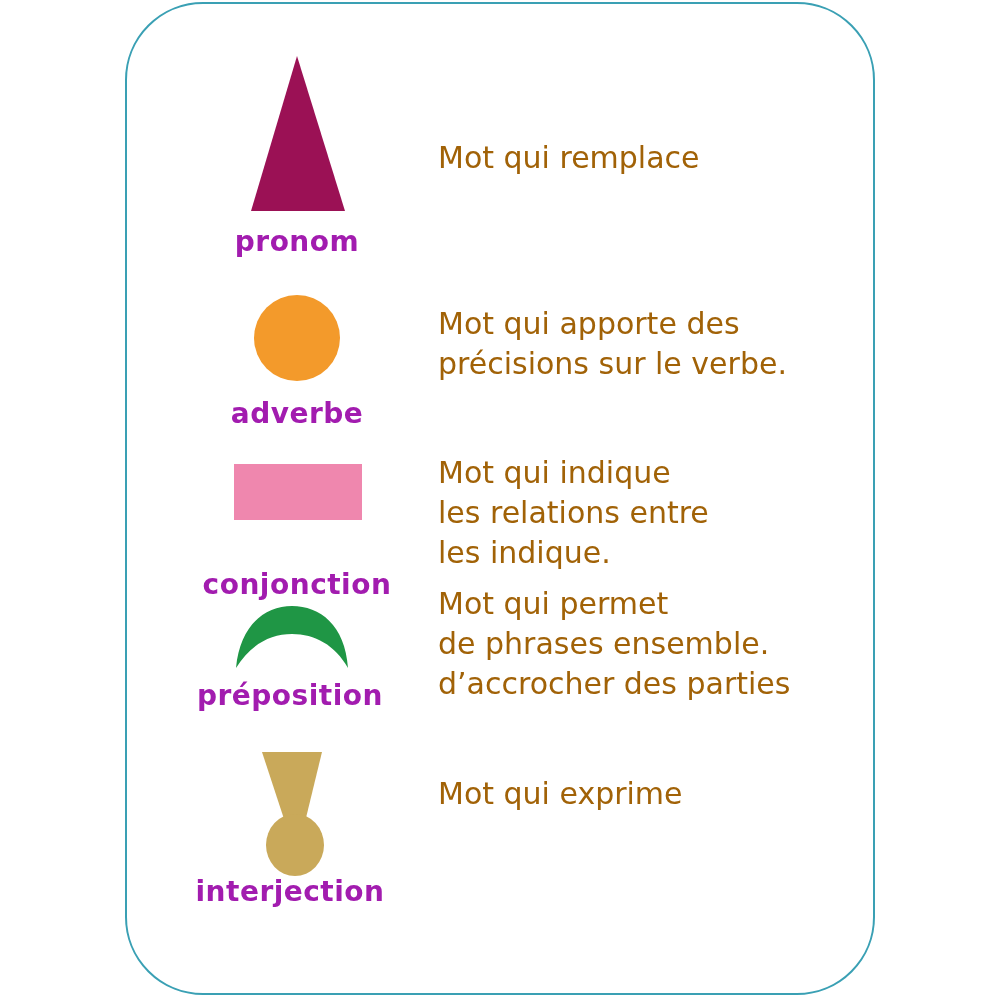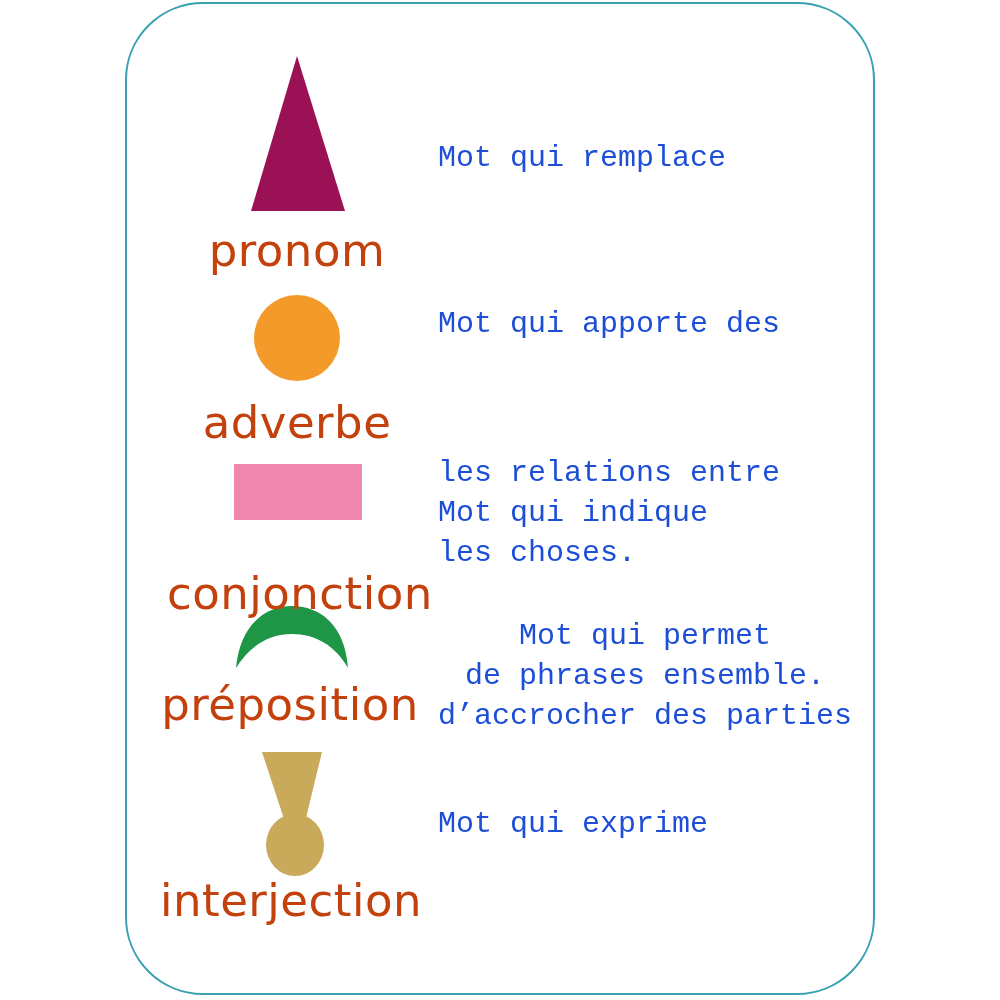--- a/index.html
+++ b/index.html
@@ -28,37 +28,36 @@
   }
   .shapes {
     position: absolute;
     left: 0;
     top: 0;
     width: 1000px;
     height: 1000px;
   }
   .label {
     position: absolute;
-    font-size: 45px;
+    font-size: 28px;
     letter-spacing: 0.5px;
     text-align: center;
     width: 260px;
     line-height: 1;
     white-space: nowrap;
-    font-weight: 400;
-    color: #c2410c;
+    font-weight: 700;
+    color: #a21caf;
   }
   .desc {
     position: absolute;
     left: 438px;
     font-size: 30px;
     line-height: 40px;
     white-space: nowrap;
-    color: #1d4ed8;
-    font-family: Liberation Mono, monospace;
+    color: #a16207;
   }
   .desc span {
     display: block;
   }
 </style>
 </head>
 <body>
 
 <div class="card"></div>
 
@@ -82,26 +81,27 @@
 <div class="label" style="left:167px; top:400px;">adverbe</div>
 <div class="label" style="left:167px; top:535px;margin-top:36px;">conjonction</div>
 <div class="label" style="left:160px; top:682px;">préposition</div>
 <div class="label" style="left:160px; top:878px;">interjection</div>
 
 <div class="desc" style="top:138px;">
   <span>Mot qui remplace</span>
 </div>
 <div class="desc" style="top:304px;">
   <span>Mot qui apporte des</span>
+  <span>précisions sur le verbe.</span>
 </div>
 <div class="desc" style="top:453px;">
+  <span>Mot qui indique</span>
   <span>les relations entre</span>
-  <span>Mot qui indique</span>
-  <span>les choses.</span>
+  <span>les indique.</span>
 </div>
-<div class="desc" style="top:616px;text-align:center;">
+<div class="desc" style="top:584px;">
   <span>Mot qui permet</span>
   <span>de phrases ensemble.</span>
   <span>d’accrocher des parties</span>
 </div>
-<div class="desc" style="top:804px;text-align:center;">
+<div class="desc" style="top:774px;text-align:center;">
   <span>Mot qui exprime</span>
 </div>
 
 </body></html>

